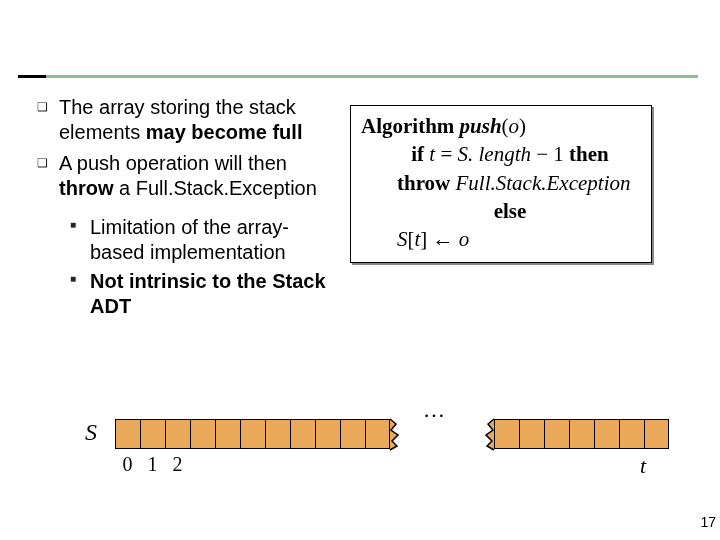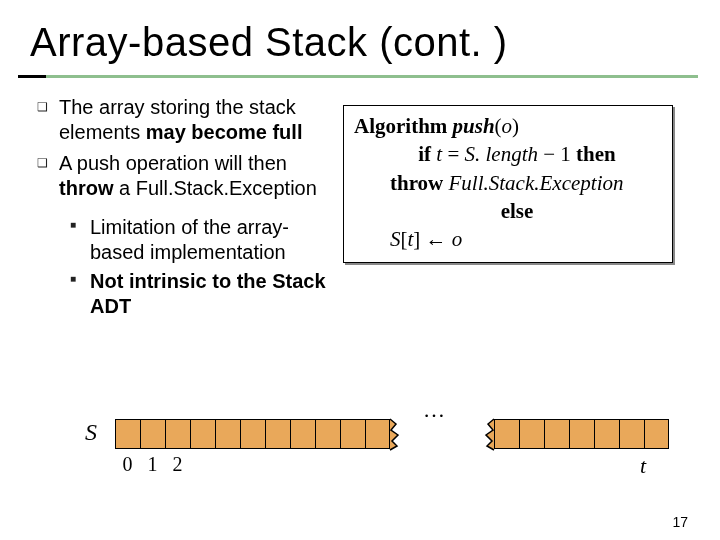--- a/index.html
+++ b/index.html
@@ -52,22 +52,22 @@
   }
   .columns {
     display: flex;
     flex-direction: row;
     align-items: flex-start;
   }
   .left-col {
     width: 305px;
   }
   .right-col {
-    width: 330px;
-    margin-left: 3px;
+    width: 302px;
+    margin-left: 10px;
   }
 
   .bullet {
     display: flex;
     align-items: flex-start;
     margin-bottom: 6px;
   }
   .bullet .marker {
     font-size: 12px;
     line-height: 24px;
@@ -192,32 +192,31 @@
     position: absolute;
     left: 555px;
     top: 38px;
     font-family: "Times New Roman", Times, serif;
     font-style: italic;
     font-size: 22px;
   }
 
   .page-num {
     position: absolute;
-    right: 32px;
+    right: 4px;
     bottom: 10px;
     font-size: 14px;
     font-family: Verdana, Geneva, sans-serif;
   }
 </style>
 </head>
 <body>
 
 <div class="slide">
 
-  <div class="title">Array-based Stack (cont. )</div>
   <div class="title-underline"></div>
 
   <div class="content">
     <div class="columns">
 
       <div class="left-col">
 
         <div class="bullet">
           <div class="marker">❑</div>
           <div class="text">

